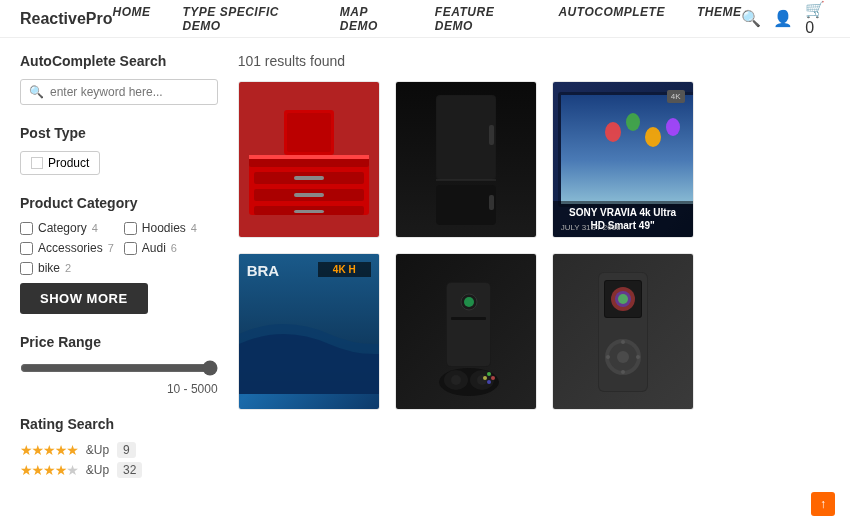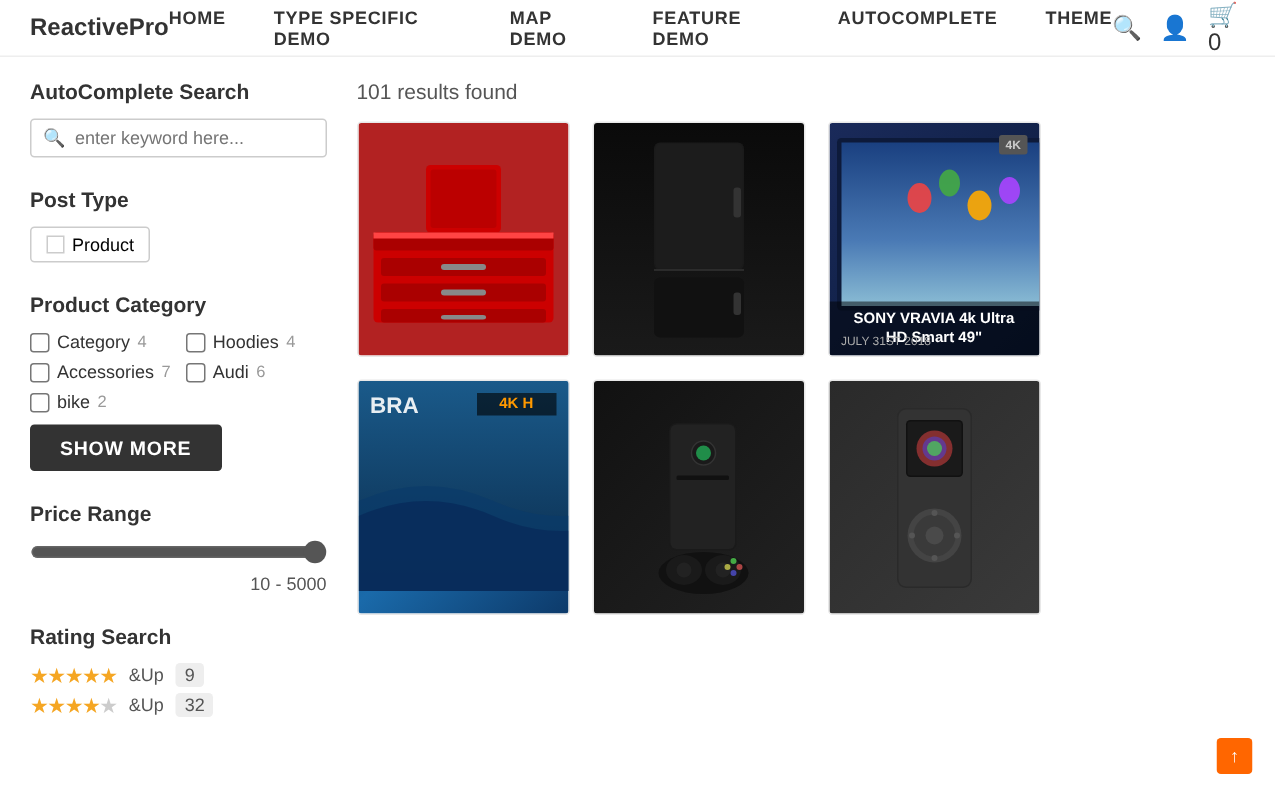--- a/index.html
+++ b/index.html
@@ -1,21 +1,21 @@
 <!DOCTYPE html>
 <html><head>
   <meta charset="utf-8">
   <style>
     * { box-sizing: border-box; margin: 0; padding: 0; }
     body { font-family: Arial, sans-serif; font-size: 13px; color: #333; background: #fff; width: 850px; min-height: 526px; overflow: hidden; }
 
     
     .header { display: flex; align-items: center; justify-content: space-between; padding: 0 20px; height: 38px; border-bottom: 1px solid #eee; }
     .logo { font-weight: bold; font-size: 16px; color: #333; }
-    .nav { display: flex; gap: 32px; }
+    .nav { display: flex; gap: 32px; font-style: italic; }
     .nav a { text-decoration: none; color: #333; font-size: 12px; font-weight: 600; letter-spacing: 0.5px; }
     .header-icons { display: flex; align-items: center; gap: 12px; }
     .header-icon { font-size: 16px; color: #333; cursor: pointer; }
 
     
     .main-layout { display: flex; padding: 15px 20px; gap: 20px; }
     .sidebar-section { margin-bottom: 20px; }
     .sidebar-section-title { font-size: 14px; font-weight: bold; margin-bottom: 10px; color: #333; }
 
     .search-box { display: flex; align-items: center; border: 1px solid #ccc; border-radius: 3px; padding: 5px 8px; gap: 6px; }
@@ -223,21 +223,21 @@
             <rect x="8" y="13" width="164" height="109" fill="url(#skyGrad)"></rect>
 
             <ellipse cx="60" cy="50" rx="8" ry="10" fill="#e44" opacity="0.9"></ellipse>
             <ellipse cx="80" cy="40" rx="7" ry="9" fill="#4a4" opacity="0.9"></ellipse>
             <ellipse cx="100" cy="55" rx="8" ry="10" fill="#fa0" opacity="0.9"></ellipse>
             <ellipse cx="120" cy="45" rx="7" ry="9" fill="#a4f" opacity="0.9"></ellipse>
           </svg>
           <div style="position:absolute;bottom:0;left:0;right:0;padding:5px 8px;background:rgba(0,0,0,0.5);">
             <div style="color:#fff;font-size:10px;font-weight:bold;text-align:center;line-height:1.3;">SONY VRAVIA 4k Ultra<br>HD Smart 49"</div>
           </div>
-          <div style="position:absolute;top:8px;right:8px;background:#555;color:#ccc;font-size:8px;padding:2px 4px;border-radius:2px;font-weight:bold;">4K</div>
+          <div style="position:absolute;top:8px;right:8px;background:#555;color:#ccc;font-size:8px;padding:2px 4px;border-radius:2px;">4K</div>
           <div style="position:absolute;bottom:5px;left:8px;color:#aaa;font-size:8px;margin-top:29px;">JULY 31ST 2018</div>
         </div>
       </div>
 
       <div class="product-card">
         <div class="product-img img-wave-tv" style="position:relative;">
           <svg width="180" height="140" viewBox="0 0 180 140" style="position:absolute;top:0;left:0;">
             <defs>
               <linearGradient id="oceanGrad" x1="0" y1="0" x2="0" y2="1">
                 <stop offset="0%" stop-color="#1a5a8a"></stop>

